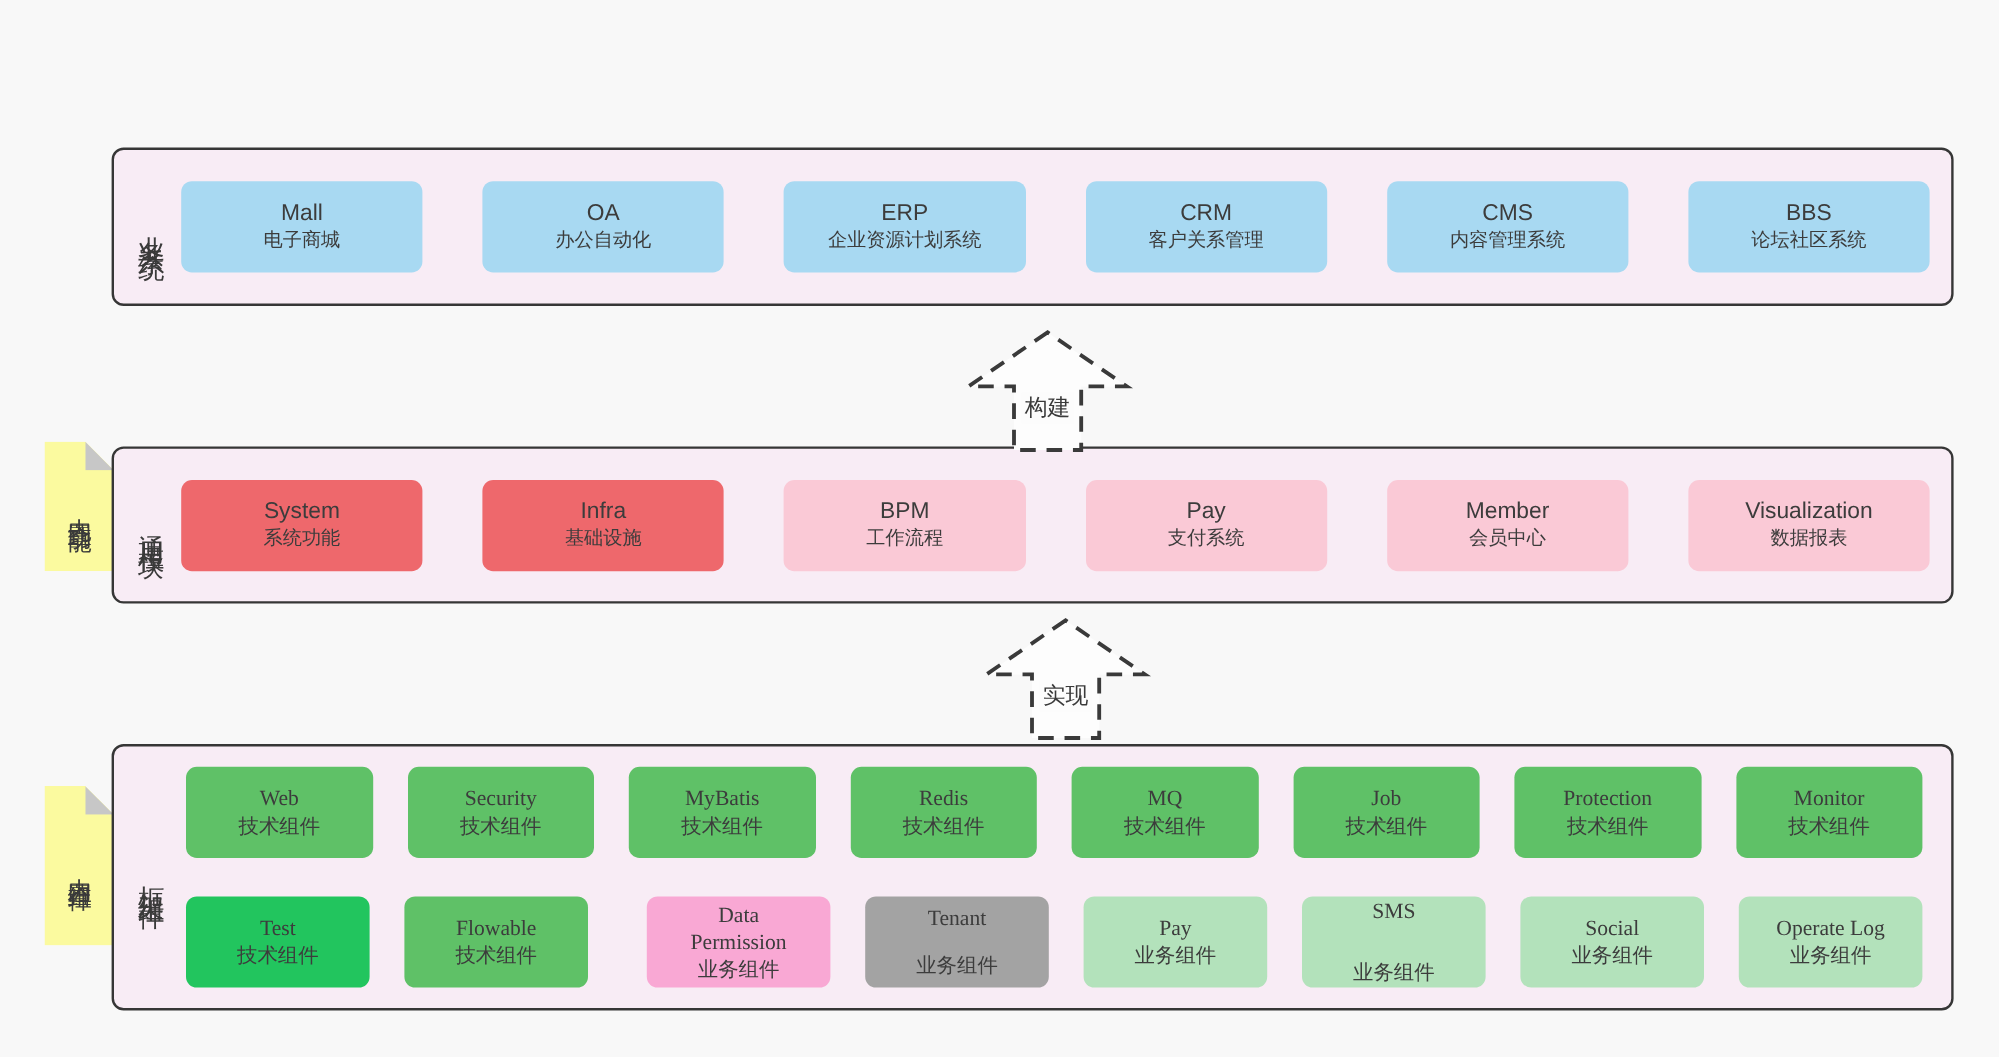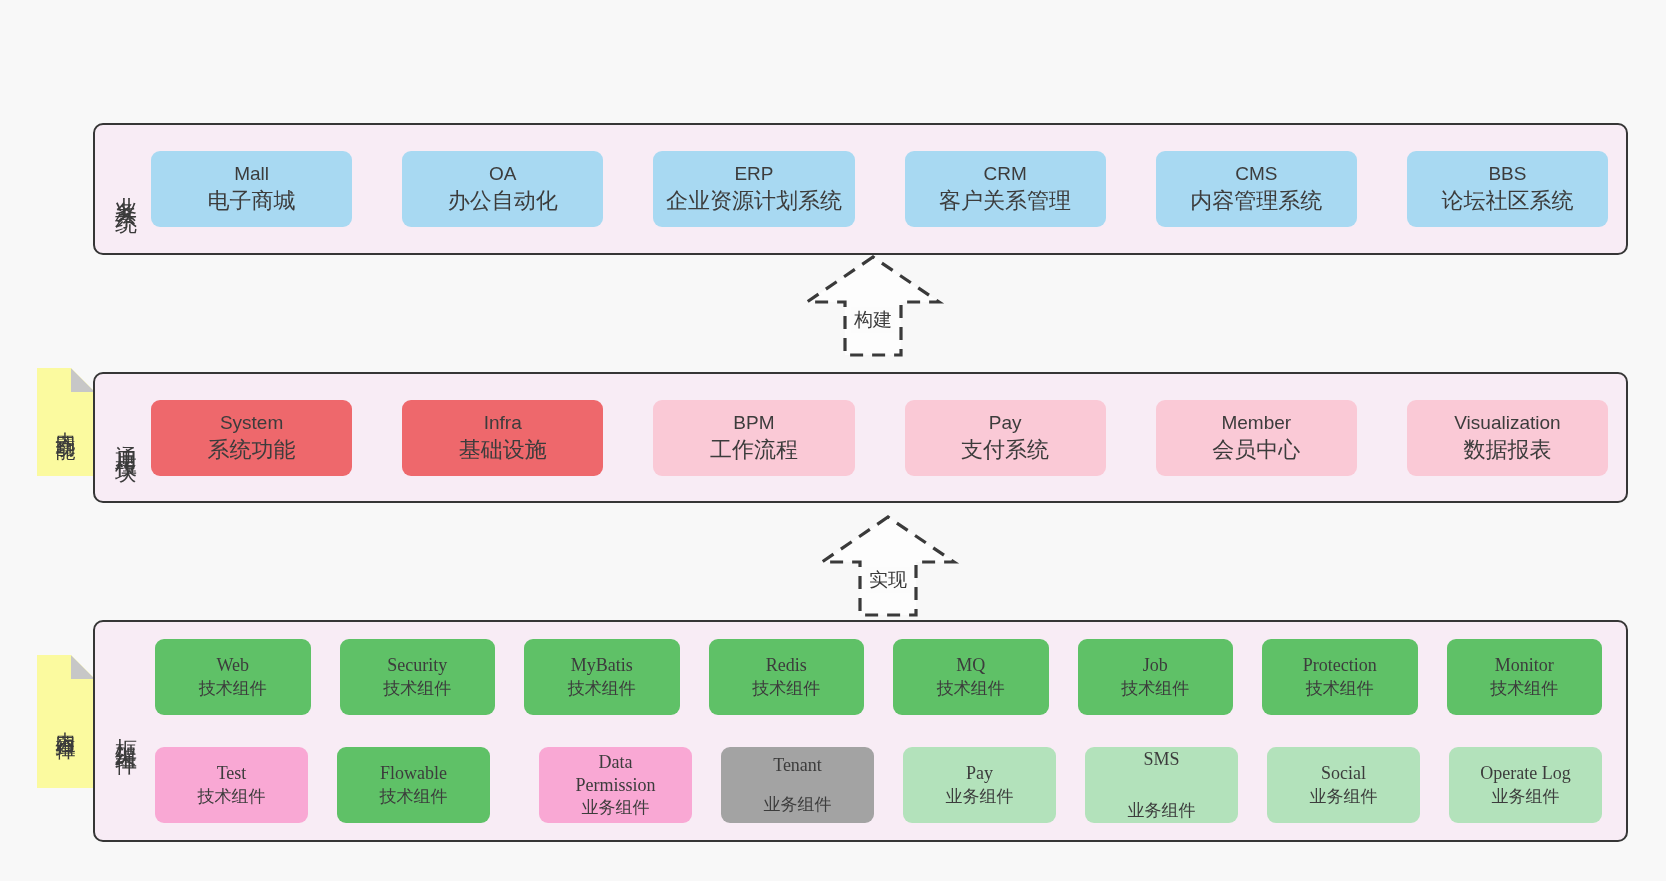--- a/index.html
+++ b/index.html
@@ -15,21 +15,21 @@
 
   .side-label { flex:0 0 46px; margin-left:8px; display:flex; align-items:center; justify-content:center; }
   .side-label span { writing-mode:vertical-rl; text-orientation:upright; font-size:22px;
                      letter-spacing:5px; color:#3a3a3a; line-height:1; }
 
   .boxes { flex:1; display:flex; align-items:center; gap:50px; padding:0 18px 0 2px; }
   .box { flex:1; border-radius:9px; display:flex; flex-direction:column; align-items:center;
          justify-content:center; text-align:center; }
   .boxes .box { height:76px; }
   .box-name { font-size:19px; line-height:1.3; }
-  .box-desc { font-size:22px; line-height:1.3; }
+  .box-desc { font-size:16px; line-height:1.3; }
 
   
   .rows { flex:1; display:flex; flex-direction:column; justify-content:center; gap:32px; padding:0 24px 0 6px;font-family:Liberation Serif, serif; }
   .row  { display:flex; gap:29px; }
   .row .box { height:76px; }
   .row .box-name { font-size:18px; max-width:118px; }
   .row .box-desc { font-size:17px; }
 
   
   .sticky { position:absolute; left:37px; width:58px; background:#fbfa9f; z-index:0;
@@ -37,21 +37,21 @@
             clip-path:polygon(0 0, calc(100% - 24px) 0, 100% 24px, 100% 100%, 0 100%); }
   #sticky-modules    { top:368px; height:108px; }
   #sticky-components { top:655px; height:133px; }
   .sticky .fold { position:absolute; top:0; right:0; width:24px; height:24px; background:#c7c7c7;
                   clip-path:polygon(0 0, 100% 100%, 0 100%); }
   .sticky .sticky-text { writing-mode:vertical-rl; text-orientation:upright; font-size:20px;
                          letter-spacing:3px; color:#3a3a3a; line-height:1; position:relative; }
 
   
   .arrow { position:absolute; width:150px; height:108px; z-index:2; }
-  #arrow-build     { left:798px; top:252px; }
+  #arrow-build     { left:798px; top:272px; }
   #arrow-implement { left:813px; top:512px; }
   .arrow svg { position:absolute; left:0; top:0; }
   .arrow-label { position:absolute; left:50%; top:55px; transform:translateX(-50%);
                  font-size:19px; color:#3a3a3a; background:#fcfcfc; padding:0 3px; white-space:nowrap; }
 </style>
 </head>
 <body>
 
 <div class="canvas">
 
@@ -175,21 +175,21 @@
           <div class="box" style="background: rgb(95, 193, 103);">
             <div class="box-name">Protection</div>
             <div class="box-desc">技术组件</div>
           </div>
           <div class="box" style="background: rgb(95, 193, 103);">
             <div class="box-name">Monitor</div>
             <div class="box-desc">技术组件</div>
           </div>
         </div>
       <div class="row" id="row-comp-1">
-          <div class="box" style="background: #f9a8d4;">
+          <div class="box" style="background: #22c55e;">
             <div class="box-name">Test</div>
             <div class="box-desc">技术组件</div>
           </div>
           <div class="box" style="background: rgb(95, 193, 103);">
             <div class="box-name">Flowable</div>
             <div class="box-desc">技术组件</div>
           </div>
           <div class="box" style="background: #f9a8d4; margin-left: 20px;">
             <div class="box-name">Data Permission</div>
             <div class="box-desc">业务组件</div>

